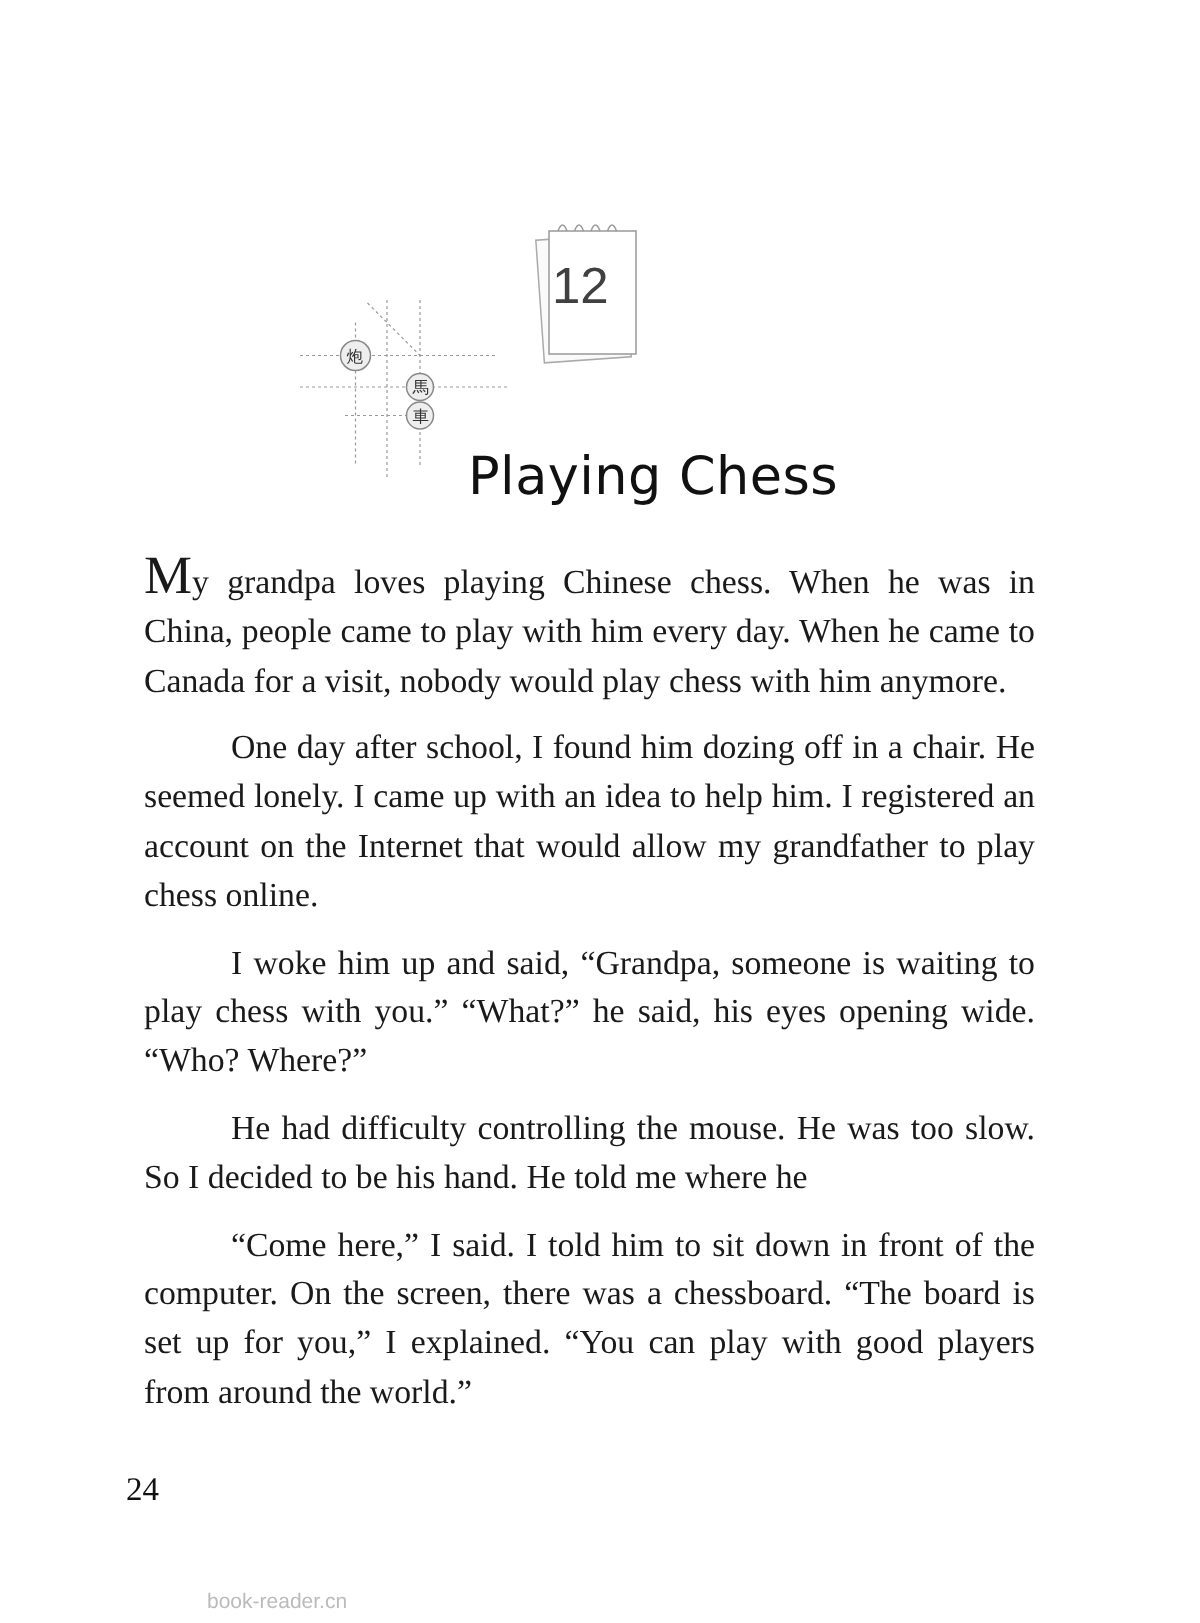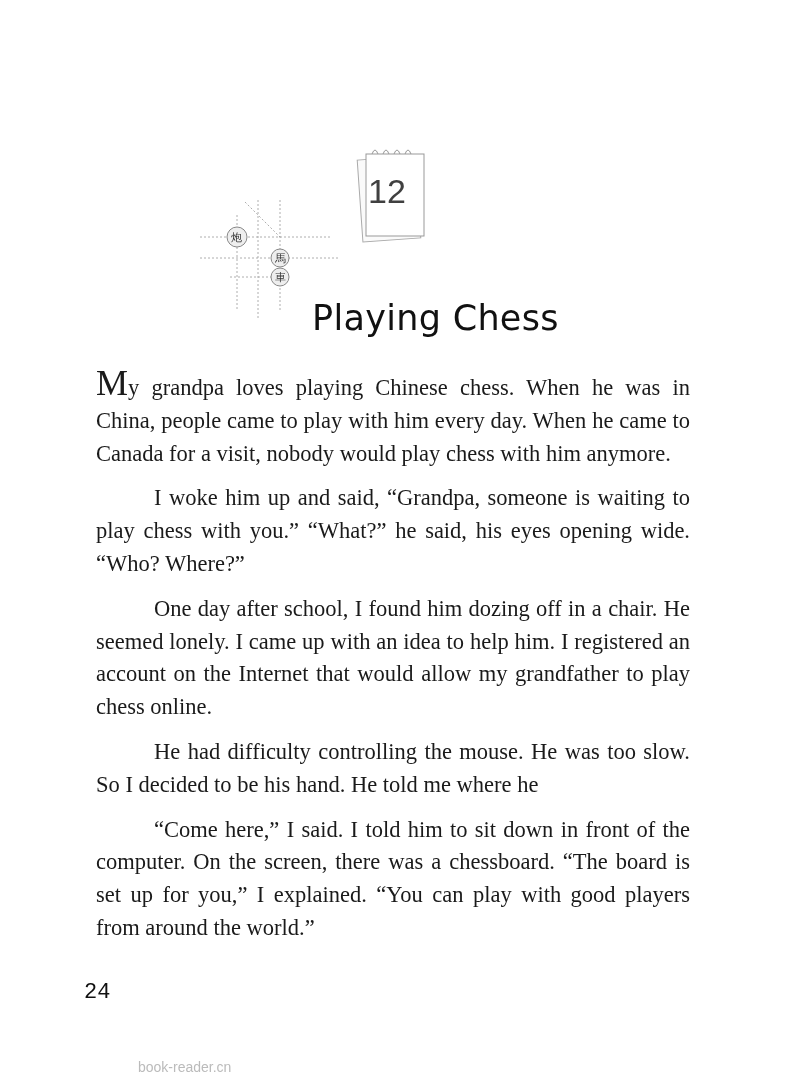--- a/index.html
+++ b/index.html
@@ -4,21 +4,21 @@
 <style>
   html, body { margin: 0; padding: 0; background: #ffffff; }
   body { width: 800px; height: 1082px; position: relative; overflow: hidden; font-family: "DejaVu Serif", serif; color: #1a1a1a; }
   .illus { position: absolute; left: 200px; top: 140px; width: 240px; height: 180px; }
   .chapter-num { position: absolute; left: 368px; top: 172px; font-family: "Liberation Sans", sans-serif; font-size: 34px; color: #404040; }
   .chapter-title { position: absolute; left: 312px; top: 258px; font-family: "DejaVu Sans", sans-serif; font-size: 35px; color: #111; letter-spacing: 0.3px; margin-top: 40px; }
   .body-text { position: absolute; left: 84px; top: 360px; width: 618px; font-family: "Liberation Serif", serif; font-size: 22.5px; line-height: 32.8px; text-align: justify; }
   .body-text p { margin: 12px; text-indent: 58px; }
   .body-text p.first { text-indent: 0; }
   .dropcap { font-size: 36px; line-height: 20px; }
-  .page-num { position: absolute; left: 84px; top: 980px; font-family: Liberation Mono, monospace; font-size: 22px; color: #111; }
+  .page-num { position: absolute; left: 84px; top: 980px; font-family: Liberation Serif, serif; font-size: 22px; color: #111; }
   .watermark { position: absolute; left: 138px; top: 1059px; font-family: "Liberation Sans", sans-serif; font-size: 14px; color: #bbbbbb; }
 </style>
 </head>
 <body>
 
 <div class="illus">
   <svg width="240" height="180" viewBox="0 0 240 180">
     <g stroke="#999" stroke-width="0.8" stroke-dasharray="2,2" fill="none">
       <line x1="0" y1="97" x2="130" y2="97"></line>
       <line x1="0" y1="118" x2="140" y2="118"></line>
@@ -42,20 +42,20 @@
       <text x="75" y="141">車</text>
     </g>
   </svg>
 </div>
 
 <div class="chapter-num">12</div>
 <div class="chapter-title">Playing Chess</div>
 
 <div class="body-text">
   <p class="first"><span class="dropcap">M</span><span>y grandpa loves playing Chinese chess. When he was in China, people came to play with him every day. When he came to Canada for a visit, nobody would play chess with him anymore.</span></p>
+  <p>One day after school, I found him dozing off in a chair. He seemed lonely. I came up with an idea to help him. I registered an account on the Internet that would allow my grandfather to play chess online.</p>
   <p>I woke him up and said, “Grandpa, someone is waiting to play chess with you.” “What?” he said, his eyes opening wide. “Who? Where?”</p>
-  <p>One day after school, I found him dozing off in a chair. He seemed lonely. I came up with an idea to help him. I registered an account on the Internet that would allow my grandfather to play chess online.</p>
   <p>He had difficulty controlling the mouse. He was too slow. So I decided to be his hand. He told me where he</p>
   <p>“Come here,” I said. I told him to sit down in front of the computer. On the screen, there was a chessboard. “The board is set up for you,” I explained. “You can play with good players from around the world.”</p>
 </div>
 
 <div class="page-num">24</div>
 <div class="watermark">book-reader.cn</div>
 
 </body></html>

